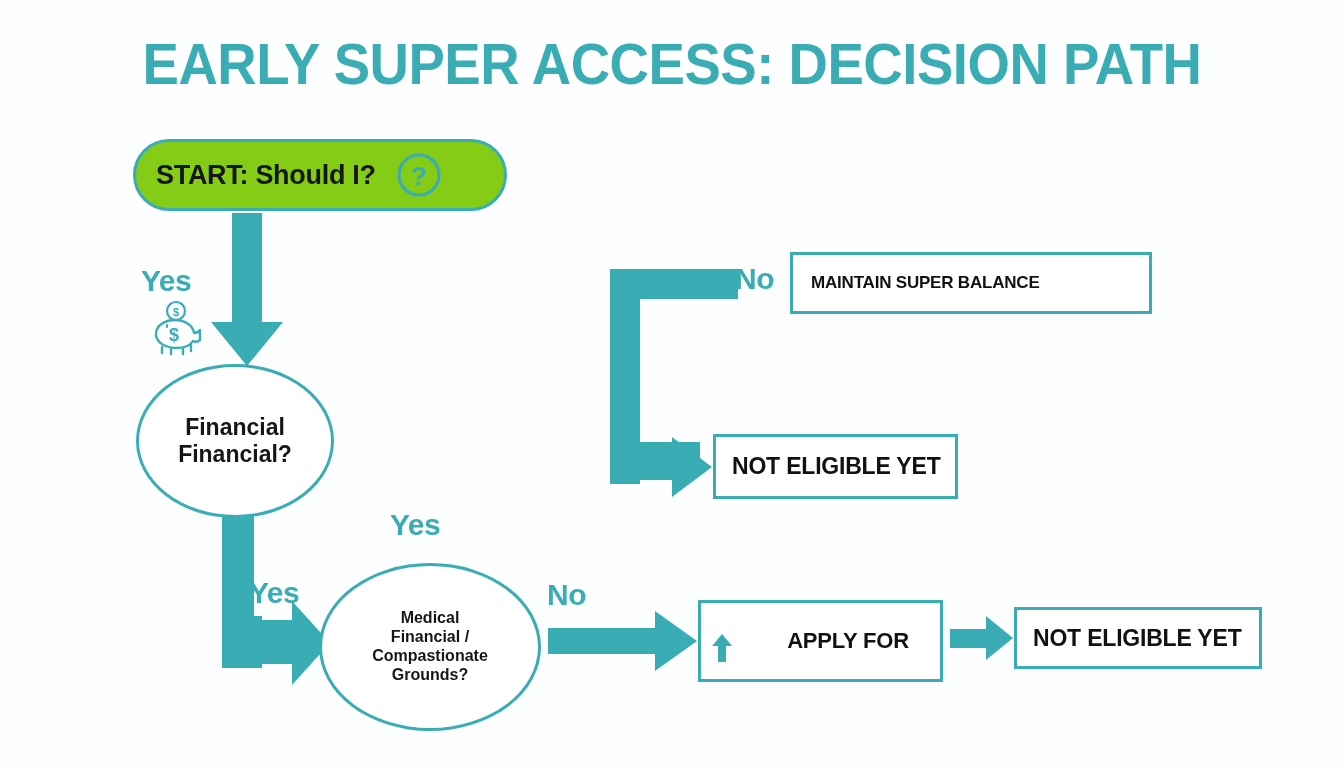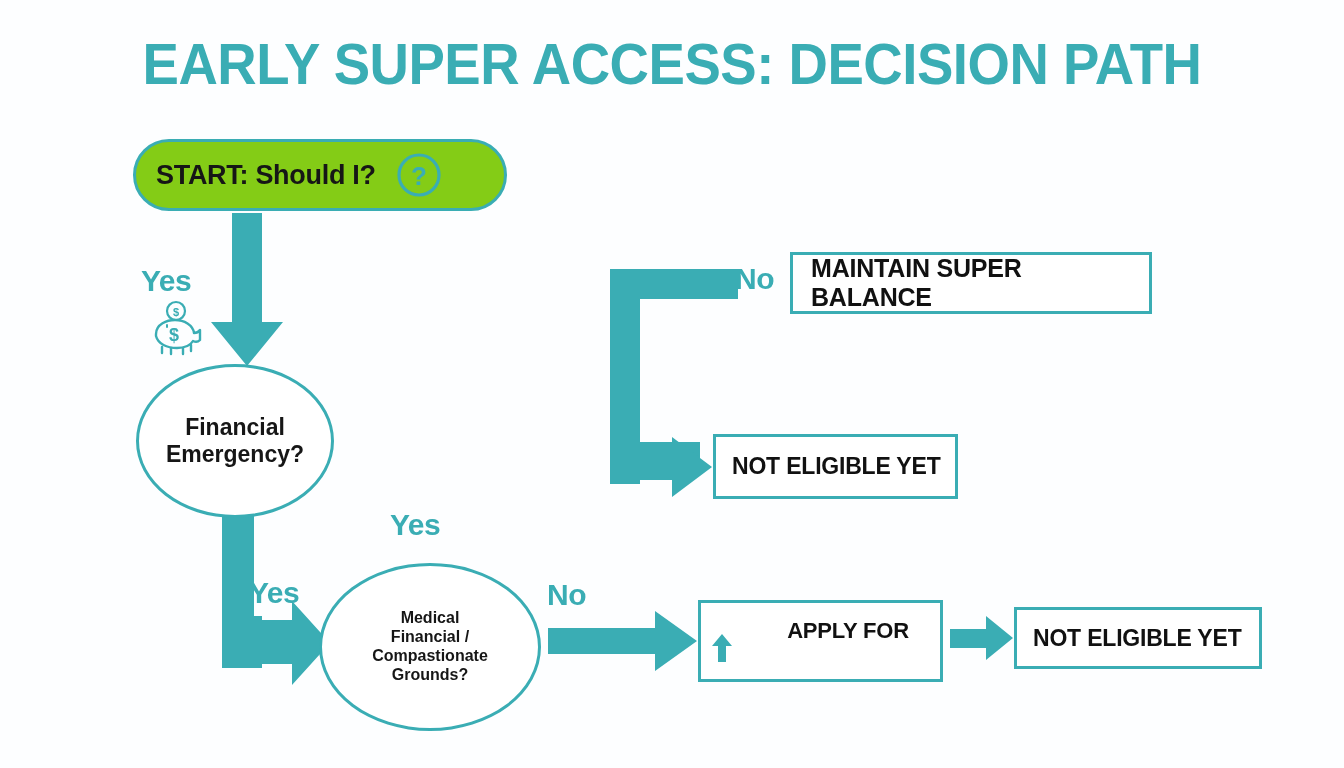--- a/index.html
+++ b/index.html
@@ -108,41 +108,42 @@
     color: #111111;
     font-weight: bold;
     letter-spacing: -0.2px;
   }
   #node-maintain {
     left: 790px;
     top: 252px;
     width: 362px;
     height: 62px;
     padding-left: 18px;
-    font-size: 25px;
+    font-size: 17px;
   }
   #node-not-eligible-1 {
     left: 713px;
     top: 434px;
     width: 245px;
     height: 65px;
     padding-left: 16px;
     font-size: 23px;
   }
   #node-apply {
     left: 698px;
     top: 600px;
     width: 245px;
     height: 82px;
     padding-left: 10px;
     font-size: 22px;
     line-height: 1.12;
   }
   #node-apply .apply-inner {
     display: flex;
+    align-items: center;
     width: 100%;
     gap: 20px;
   }
   #apply-up-icon {
     width: 22px;
     height: 30px;
     flex: 0 0 22px;
     margin-right: 3px;
     margin-top: 14px;
   }
@@ -241,21 +242,21 @@
     <line x1="28" y1="48" x2="28" y2="54" stroke="#3aadb4" stroke-width="2.4" stroke-linecap="round"></line>
     <line x1="40" y1="48" x2="40" y2="54" stroke="#3aadb4" stroke-width="2.4" stroke-linecap="round"></line>
     <line x1="48" y1="45" x2="48" y2="51" stroke="#3aadb4" stroke-width="2.4" stroke-linecap="round"></line>
     <line x1="24" y1="25" x2="24" y2="27" stroke="#3aadb4" stroke-width="2" stroke-linecap="round"></line>
     <text x="31" y="41" text-anchor="middle" font-family="Liberation Sans, sans-serif" font-size="18" font-weight="bold" fill="#3aadb4">$</text>
   </svg>
 
   <div id="node-hardship" class="abs ellipse-node">
     <div class="ellipse-text">
       <div>Financial</div>
-      <div>Emergency?</div>
+      <div>Financial?</div>
     </div>
   </div>
 
   <div id="node-medical" class="abs ellipse-node">
     <div class="ellipse-text">
       <div>Medical</div>
       <div>Financial /</div>
       <div>Compastionate</div>
       <div>Grounds?</div>
     </div>

